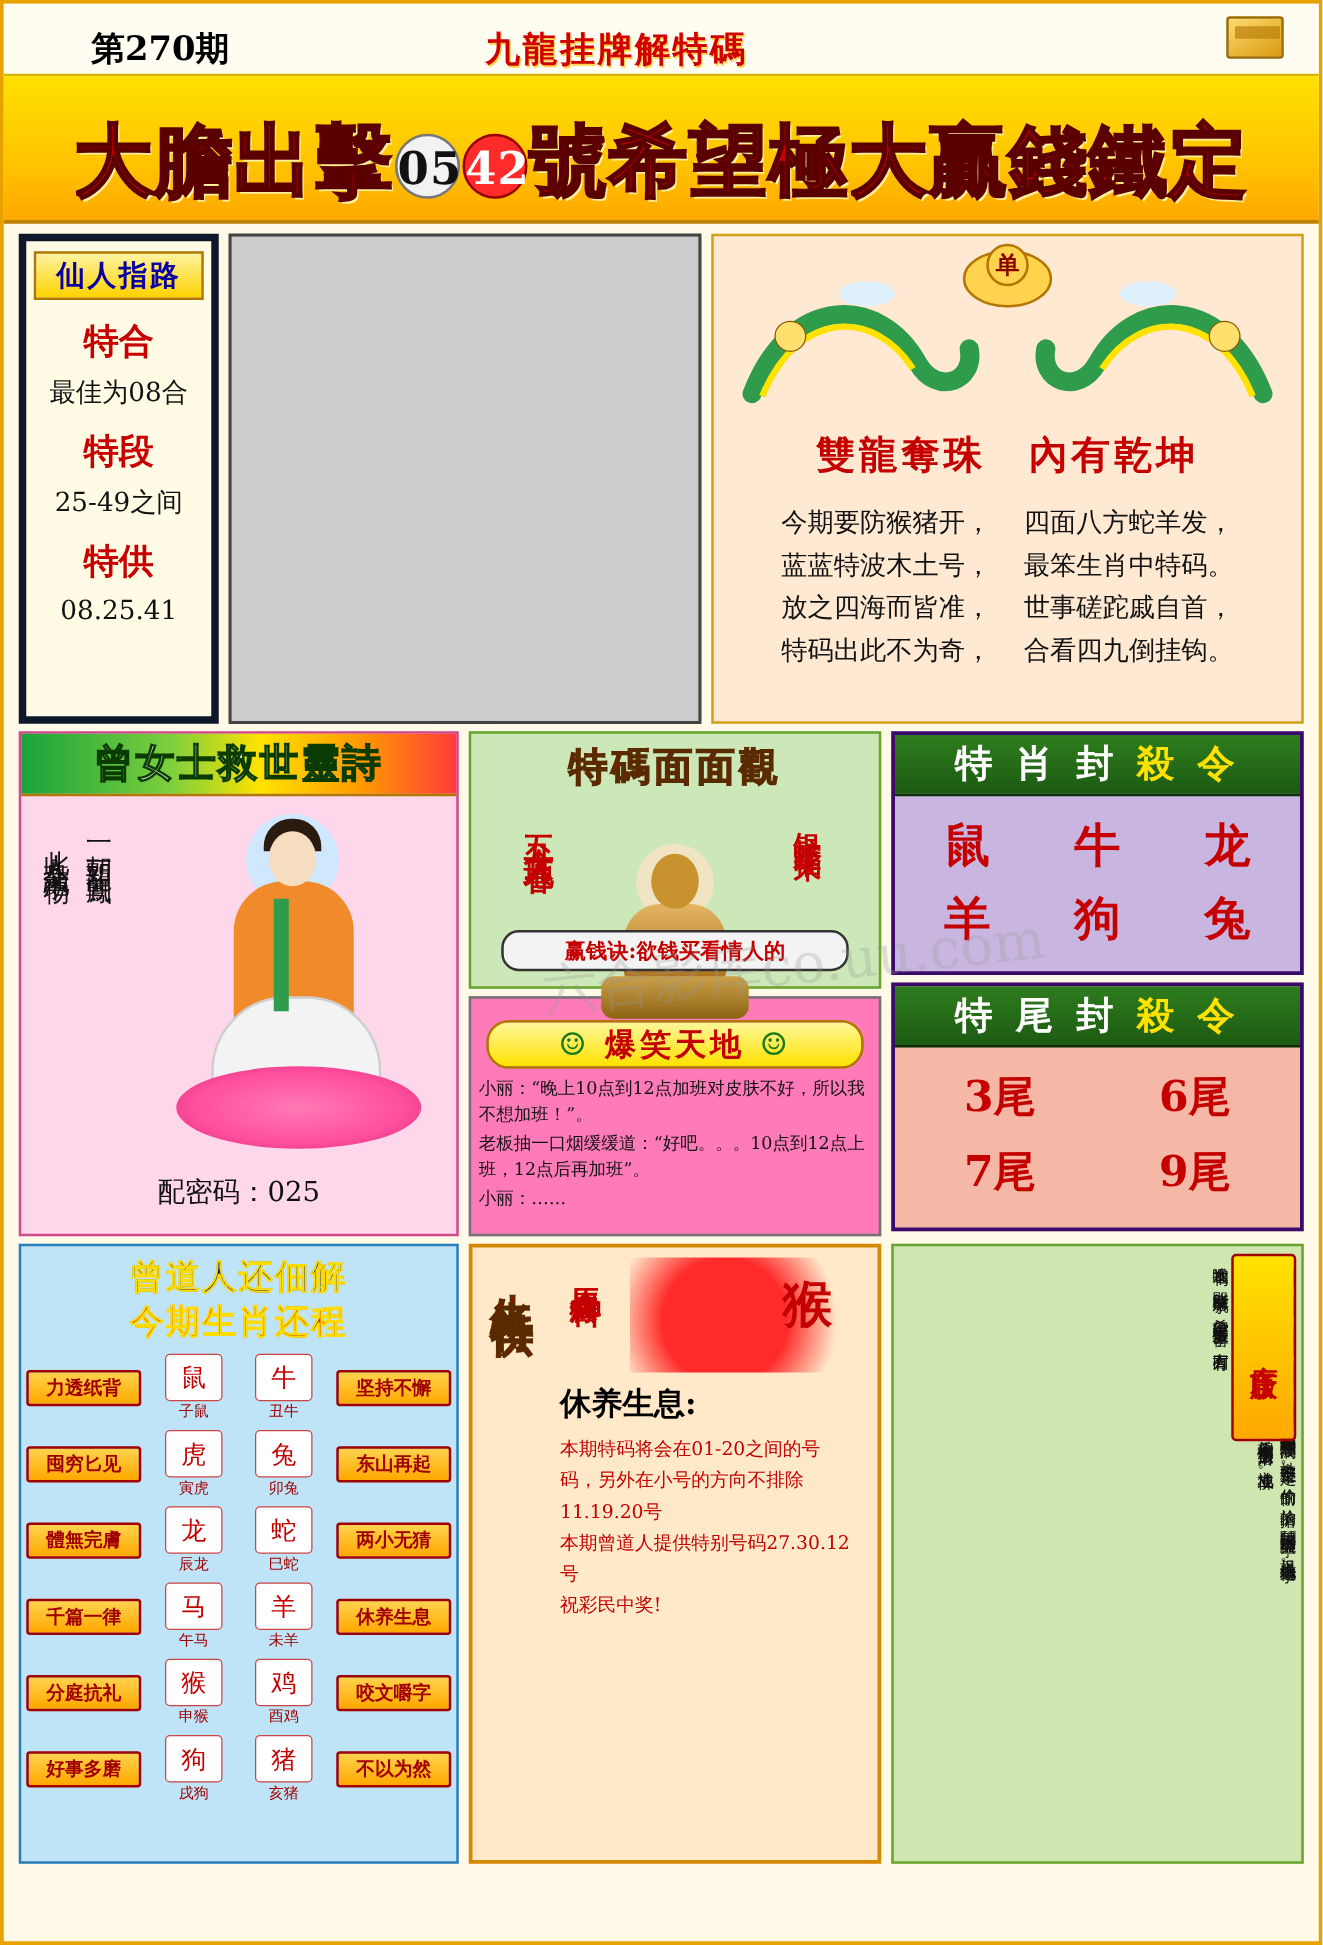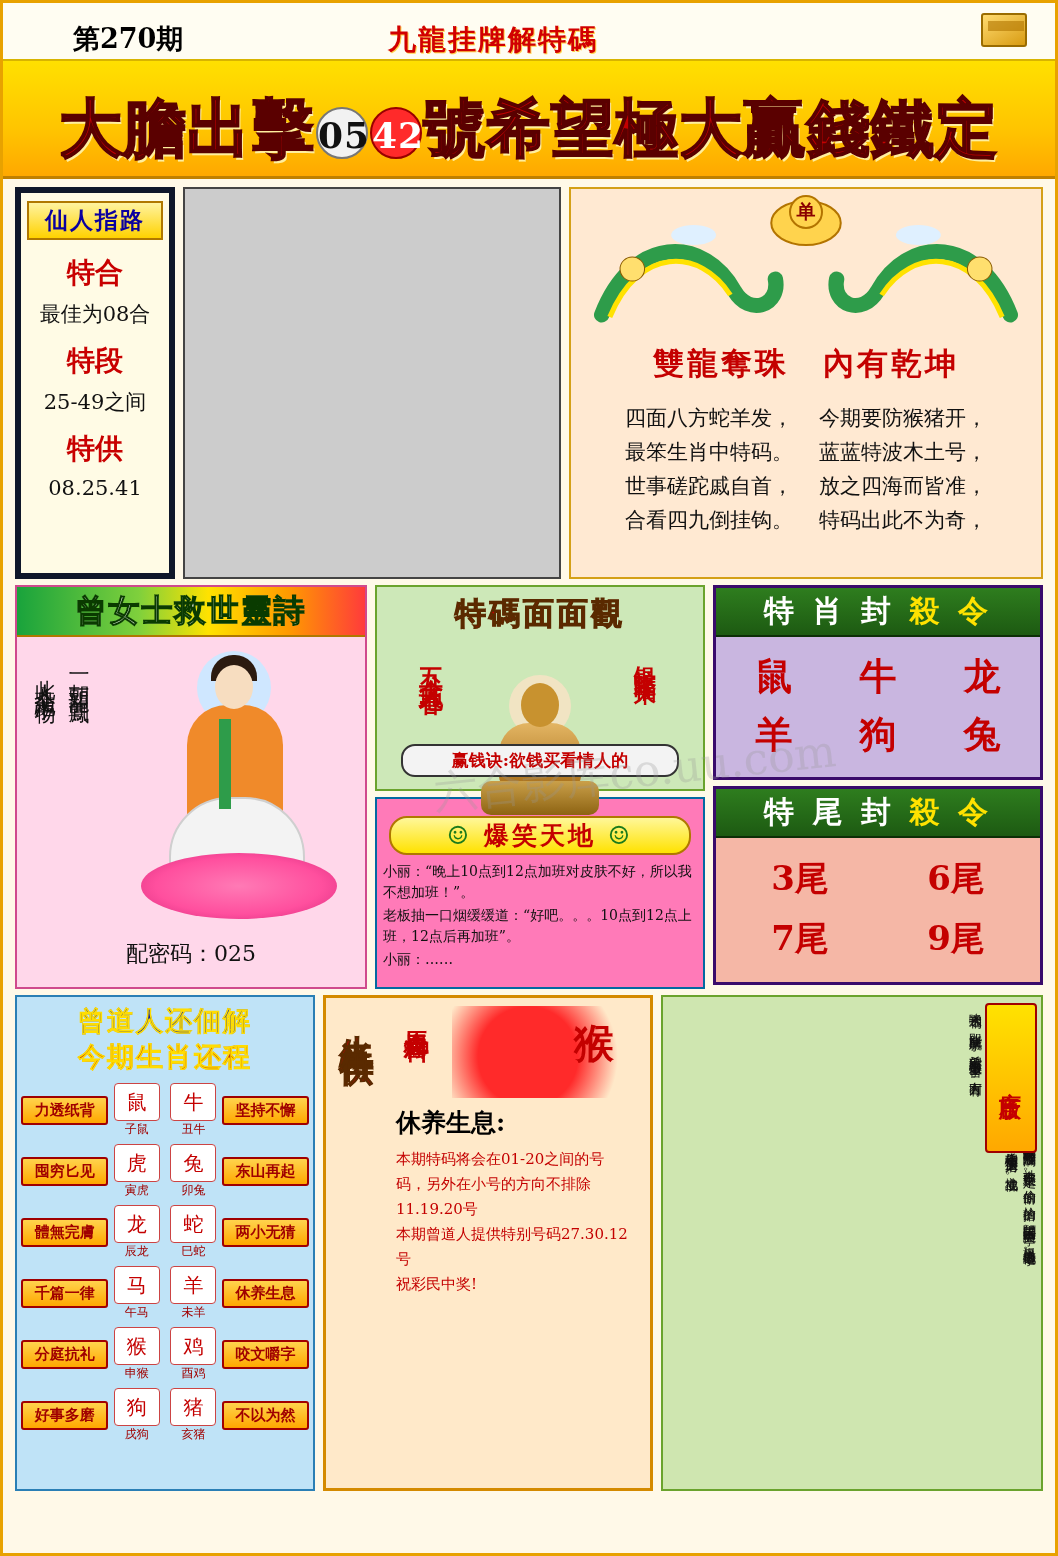--- a/index.html
+++ b/index.html
@@ -237,21 +237,21 @@
   .buddha .body{position:absolute;left:24px;top:48px;width:82px;height:62px;background:linear-gradient(#e3b martin,#c8922f);background:linear-gradient(#e3b563,#a9711c);border-radius:30px 30px 8px 8px;}
   .buddha .base{position:absolute;left:6px;top:106px;width:118px;height:34px;background:linear-gradient(#caa04a,#8d6312);border-radius:10px;}
   .tm-banner{
     position:absolute; left:24px; bottom:12px; right:24px;
     background:#f3f3f3; border:2px solid #333; border-radius:14px;
     text-align:center; font-size:17px; color:#c40000; font-weight:bold;
     font-family:"DejaVu Serif",serif; padding:3px 0;
   }
 
   .baoxiao{
-    background:#ff7ab8; border:2px solid #0369a1; flex:1; padding:15px 6px;
+    background:#ff7ab8; border:2px solid #737373; flex:1; padding:15px 6px;
   }
   .bx-title{
     background:linear-gradient(#fff799,#ffe200);
     border:2px solid #b07800; border-radius:18px;
     text-align:center; font-size:25px; font-weight:bold; color:#c40000;
     font-family:"DejaVu Serif",serif; letter-spacing:3px;
     margin:2px 6px 6px; padding:1px 0;
   }
   .bx-title .emo{ color:#1b7a1b; }
   .bx-text{ font-size:14px; color:#111; line-height:21px; font-family:"DejaVu Serif",serif;}
@@ -276,21 +276,21 @@
     font-size:37px; font-weight:bold; color:#c40000;
     font-family:"DejaVu Serif",serif; line-height:58px;
   }
   .seal2 { background:#f5b7a6; border:3px solid #3a0b6b; }
   .seal2 .seal-grid span{ width:50%; font-size:34px; line-height:60px; }
 
   
   .row3{ display:flex; padding:6px 12px 10px 12px; gap:8px; height:auto;}
 
   .zodiac{
-    width:300px; background:#bfe3f7; border:2px solid #2a7fb5;
+    width:352px; background:#bfe3f7; border:2px solid #2a7fb5;
   }
   .zd-title{
     text-align:center; padding:6px 0 2px;
     font-size:27px; font-weight:bold; color:#0a1fa0;
     font-family:"DejaVu Serif",serif; letter-spacing:2px;
     -webkit-text-stroke:0.6px #ffdd00;
   }
   .zd-title .l2{ display:block; color:#c2410c; }
   .zd-grid{ padding:6px 4px 10px; }
   .zd-row{ display:flex; align-items:center; justify-content:space-between; margin-bottom:6px;}
@@ -426,30 +426,30 @@
         <path d="M422 122 C 394 52, 334 52, 304 100" stroke="#ffe200" stroke-width="5" fill="none"></path>
         <circle cx="60" cy="74" r="12" fill="#ffdf6e" stroke="#8a5a00"></circle>
         <circle cx="400" cy="74" r="12" fill="#ffdf6e" stroke="#8a5a00"></circle>
         <ellipse cx="120" cy="40" rx="22" ry="10" fill="#dff0ff"></ellipse>
         <ellipse cx="340" cy="40" rx="22" ry="10" fill="#dff0ff"></ellipse>
       </svg>
       <div class="dtag">单</div>
       <div class="dbl-title">雙龍奪珠　內有乾坤</div>
       <div class="dbl-poem">
         <div>
+          <div>今期要防猴猪开，</div>
+          <div>蓝蓝特波木土号，</div>
+          <div>放之四海而皆准，</div>
+          <div>特码出此不为奇，</div>
+        </div>
+        <div>
           <div>四面八方蛇羊发，</div>
           <div>最笨生肖中特码。</div>
           <div>世事磋跎戚自首，</div>
           <div>合看四九倒挂钩。</div>
-        </div>
-        <div>
-          <div>今期要防猴猪开，</div>
-          <div>蓝蓝特波木土号，</div>
-          <div>放之四海而皆准，</div>
-          <div>特码出此不为奇，</div>
         </div>
       </div>
     </div>
   </div>
 
   <div class="row2">
 
     <div class="zeng">
       <div class="zeng-title">曾女士救世靈詩</div>
       <div class="zeng-body">

